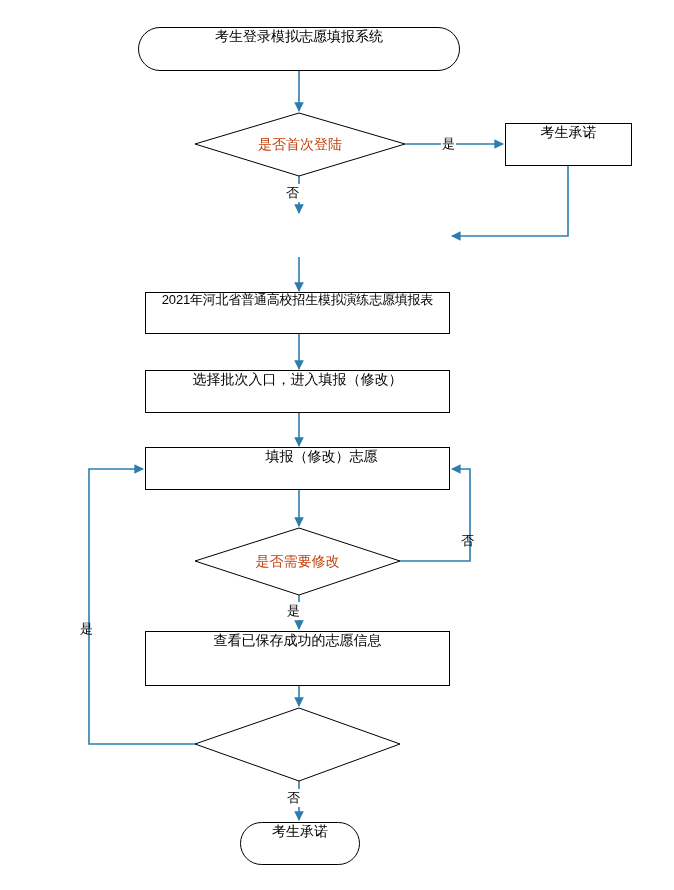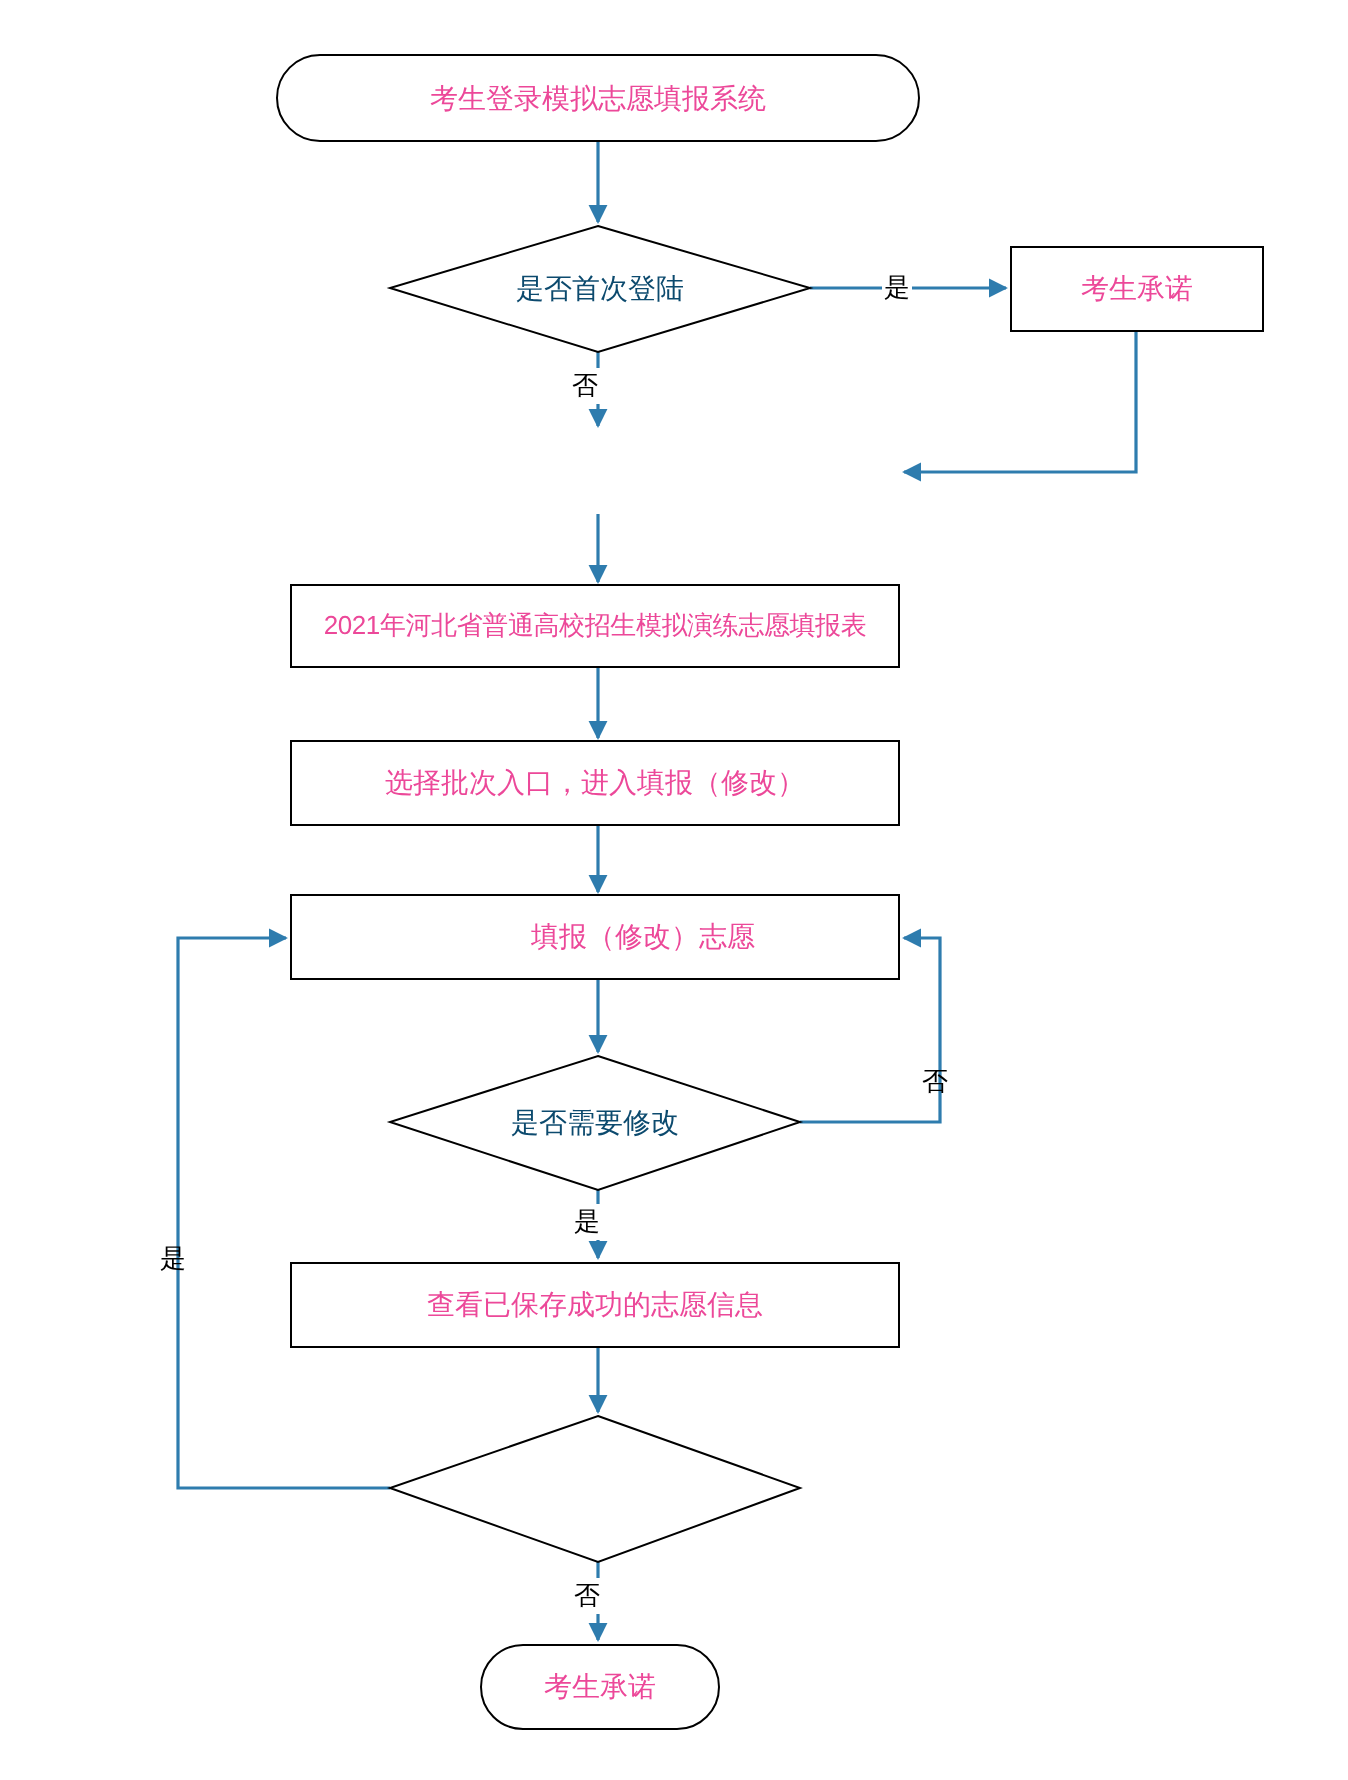--- a/index.html
+++ b/index.html
@@ -23,24 +23,23 @@
     top: 0;
     width: 674px;
     height: 890px;
   }
   .node {
     position: absolute;
     box-sizing: border-box;
     background: #ffffff;
     border: 1px solid #000000;
     display: flex;
-    align-items: center;
     justify-content: center;
     text-align: center;
-    color: #ec4899;
+    color: #000000;
     font-size: 14px;
     line-height: 1.15;
     white-space: nowrap;
     z-index: 3;
   }
   .node.terminator {
     border-radius: 22px;
   }
   .node.process {
     border-radius: 0;
@@ -55,21 +54,21 @@
   }
   .decision .dlabel {
     position: absolute;
     left: 0;
     top: 0;
     width: 100%;
     height: 100%;
     display: flex;
     align-items: center;
     justify-content: center;
-    color: #0c4a6e;
+    color: #c2410c;
     font-size: 14px;
     white-space: nowrap;
     pointer-events: none;
   }
   .edge-label {
     position: absolute;
     color: #000000;
     font-size: 13px;
     background: #ffffff;
     padding: 0 1px;
@@ -146,21 +145,21 @@
   </div>
 
   <div class="node process" style="left:145px; top:447px; width:305px; height:43px;padding-left:48px;">
     <span>填报（修改）志愿</span>
   </div>
 
   <div class="decision" style="left:195px; top:528px; width:205px; height:67px;">
     <span class="dlabel">是否需要修改</span>
   </div>
 
-  <div class="node process" style="left:145px; top:631px; width:305px; height:43px;">
+  <div class="node process" style="left:145px; top:631px; width:305px; height:55px;">
     <span>查看已保存成功的志愿信息</span>
   </div>
 
 
   <div class="node terminator" style="left:240px; top:822px; width:120px; height:43px;">
     <span>考生承诺</span>
   </div>
 
   <div class="edge-label" style="left:441px; top:135px;">是</div>
 

